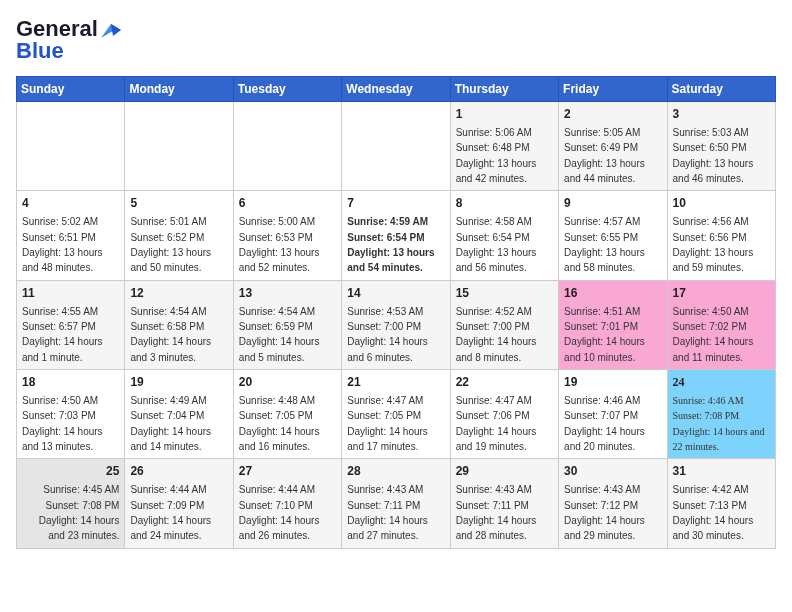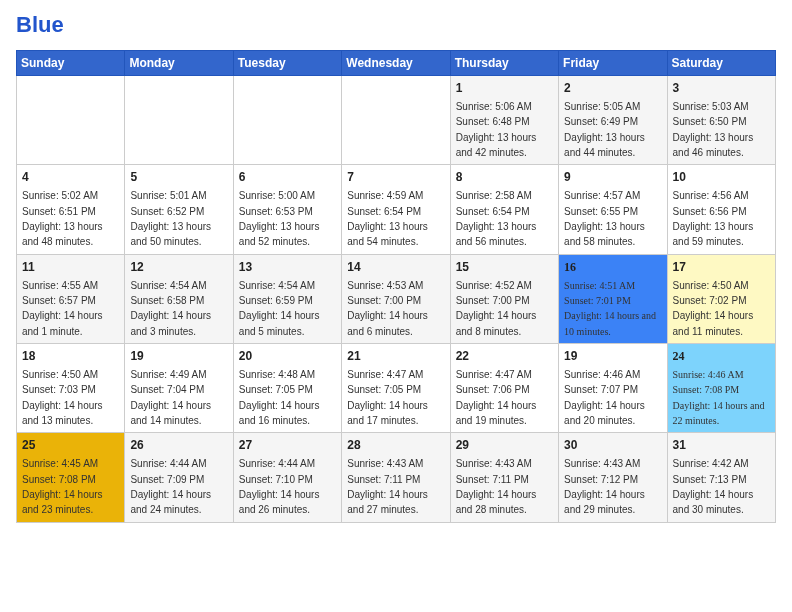--- a/index.html
+++ b/index.html
@@ -67,20 +67,27 @@
       font-size: 10px;
       color: #333;
     }
     .empty-cell { background: #fff !important; }
   </style>
 </head>
 <body>
 
 <div class="header">
   <div class="logo">
+    <div style="display:flex;align-items:flex-end;">
+      <span style="font-size:22px;font-weight:bold;color:#1a1a2e;">General</span>
+      <svg width="22" height="18" viewBox="0 0 22 18" style="margin-bottom:2px;margin-left:1px;">
+        <polygon points="2,16 12,2 22,8 12,10" fill="#4488ee"></polygon>
+        <polygon points="12,2 22,8 14,14" fill="#2255cc"></polygon>
+      </svg>
+    </div>
     <span style="font-size:22px;font-weight:bold;color:#2255cc;margin-top:-4px;">Blue</span>
   </div>
   <div class="title-block">
     <div class="main-title"></div>
     <div class="sub-title"></div>
   </div>
 </div>
 
 <table>
   <thead>
@@ -113,24 +120,24 @@
       <tr>
         <td style="background: rgb(255, 255, 255);"><span class="day-num">4</span><span class="day-info" style="white-space: pre-line;">Sunrise: 5:02 AM
 Sunset: 6:51 PM
 Daylight: 13 hours and 48 minutes.</span></td>
         <td style="background: rgb(255, 255, 255);"><span class="day-num">5</span><span class="day-info" style="white-space: pre-line;">Sunrise: 5:01 AM
 Sunset: 6:52 PM
 Daylight: 13 hours and 50 minutes.</span></td>
         <td style="background: rgb(255, 255, 255);"><span class="day-num">6</span><span class="day-info" style="white-space: pre-line;">Sunrise: 5:00 AM
 Sunset: 6:53 PM
 Daylight: 13 hours and 52 minutes.</span></td>
-        <td style="background: rgb(255, 255, 255);"><span class="day-num">7</span><span class="day-info" style="white-space: pre-line;">Sunrise: 4:59 AM
+        <td style="background: rgb(255, 255, 255);"><span class="day-num">7</span><span class="day-info" style="white-space: pre-line; font-weight: bold;">Sunrise: 4:59 AM
 Sunset: 6:54 PM
 Daylight: 13 hours and 54 minutes.</span></td>
-        <td style="background: rgb(255, 255, 255);"><span class="day-num">8</span><span class="day-info" style="white-space: pre-line;">Sunrise: 2:58 AM
+        <td style="background: rgb(255, 255, 255);"><span class="day-num">8</span><span class="day-info" style="white-space: pre-line;">Sunrise: 4:58 AM
 Sunset: 6:54 PM
 Daylight: 13 hours and 56 minutes.</span></td>
         <td style="background: rgb(255, 255, 255);"><span class="day-num">9</span><span class="day-info" style="white-space: pre-line;">Sunrise: 4:57 AM
 Sunset: 6:55 PM
 Daylight: 13 hours and 58 minutes.</span></td>
         <td style="background: rgb(255, 255, 255);"><span class="day-num">10</span><span class="day-info" style="white-space: pre-line; margin-top: 34px;">Sunrise: 4:56 AM
 Sunset: 6:56 PM
 Daylight: 13 hours and 59 minutes.</span></td>
       </tr>
       <tr>
@@ -142,24 +149,24 @@
 Daylight: 14 hours and 3 minutes.</span></td>
         <td style="background: rgb(245, 245, 245); margin-top: 16px;"><span class="day-num">13</span><span class="day-info" style="white-space: pre-line;">Sunrise: 4:54 AM
 Sunset: 6:59 PM
 Daylight: 14 hours and 5 minutes.</span></td>
         <td style="background: rgb(245, 245, 245);"><span class="day-num">14</span><span class="day-info" style="white-space: pre-line;">Sunrise: 4:53 AM
 Sunset: 7:00 PM
 Daylight: 14 hours and 6 minutes.</span></td>
         <td style="background: rgb(245, 245, 245);"><span class="day-num">15</span><span class="day-info" style="white-space: pre-line; margin-top: 17px;">Sunrise: 4:52 AM
 Sunset: 7:00 PM
 Daylight: 14 hours and 8 minutes.</span></td>
-        <td style="background: #3b82f6; font-family: Liberation Serif, serif;"><span class="day-num">16</span><span class="day-info" style="white-space: pre-line;">Sunrise: 4:51 AM
+        <td style="background: #f9a8d4;"><span class="day-num">16</span><span class="day-info" style="white-space: pre-line;">Sunrise: 4:51 AM
 Sunset: 7:01 PM
 Daylight: 14 hours and 10 minutes.</span></td>
-        <td style="background: #fef9c3;"><span class="day-num">17</span><span class="day-info" style="white-space: pre-line;">Sunrise: 4:50 AM
+        <td style="background: #f9a8d4;"><span class="day-num">17</span><span class="day-info" style="white-space: pre-line;">Sunrise: 4:50 AM
 Sunset: 7:02 PM
 Daylight: 14 hours and 11 minutes.</span></td>
       </tr>
       <tr>
         <td style="background: rgb(255, 255, 255);"><span class="day-num">18</span><span class="day-info" style="white-space: pre-line;">Sunrise: 4:50 AM
 Sunset: 7:03 PM
 Daylight: 14 hours and 13 minutes.</span></td>
         <td style="background: rgb(255, 255, 255);"><span class="day-num">19</span><span class="day-info" style="white-space: pre-line;">Sunrise: 4:49 AM
 Sunset: 7:04 PM
 Daylight: 14 hours and 14 minutes.</span></td>
@@ -173,21 +180,21 @@
 Sunset: 7:06 PM
 Daylight: 14 hours and 19 minutes.</span></td>
         <td style="background: rgb(255, 255, 255);"><span class="day-num">19</span><span class="day-info" style="white-space: pre-line;">Sunrise: 4:46 AM
 Sunset: 7:07 PM
 Daylight: 14 hours and 20 minutes.</span></td>
         <td style="background: #7dd3fc; font-family: Liberation Serif, serif;"><span class="day-num">24</span><span class="day-info" style="white-space: pre-line;">Sunrise: 4:46 AM
 Sunset: 7:08 PM
 Daylight: 14 hours and 22 minutes.</span></td>
       </tr>
       <tr>
-        <td style="background: #eab308;"><span class="day-num">25</span><span class="day-info" style="white-space: pre-line;">Sunrise: 4:45 AM
+        <td style="background: #e5e5e5; text-align: right;"><span class="day-num">25</span><span class="day-info" style="white-space: pre-line;">Sunrise: 4:45 AM
 Sunset: 7:08 PM
 Daylight: 14 hours and 23 minutes.</span></td>
         <td style="background: rgb(245, 245, 245);"><span class="day-num">26</span><span class="day-info" style="white-space: pre-line;">Sunrise: 4:44 AM
 Sunset: 7:09 PM
 Daylight: 14 hours and 24 minutes.</span></td>
         <td style="background: rgb(245, 245, 245);"><span class="day-num">27</span><span class="day-info" style="white-space: pre-line;">Sunrise: 4:44 AM
 Sunset: 7:10 PM
 Daylight: 14 hours and 26 minutes.</span></td>
         <td style="background: rgb(245, 245, 245);"><span class="day-num">28</span><span class="day-info" style="white-space: pre-line;">Sunrise: 4:43 AM
 Sunset: 7:11 PM

